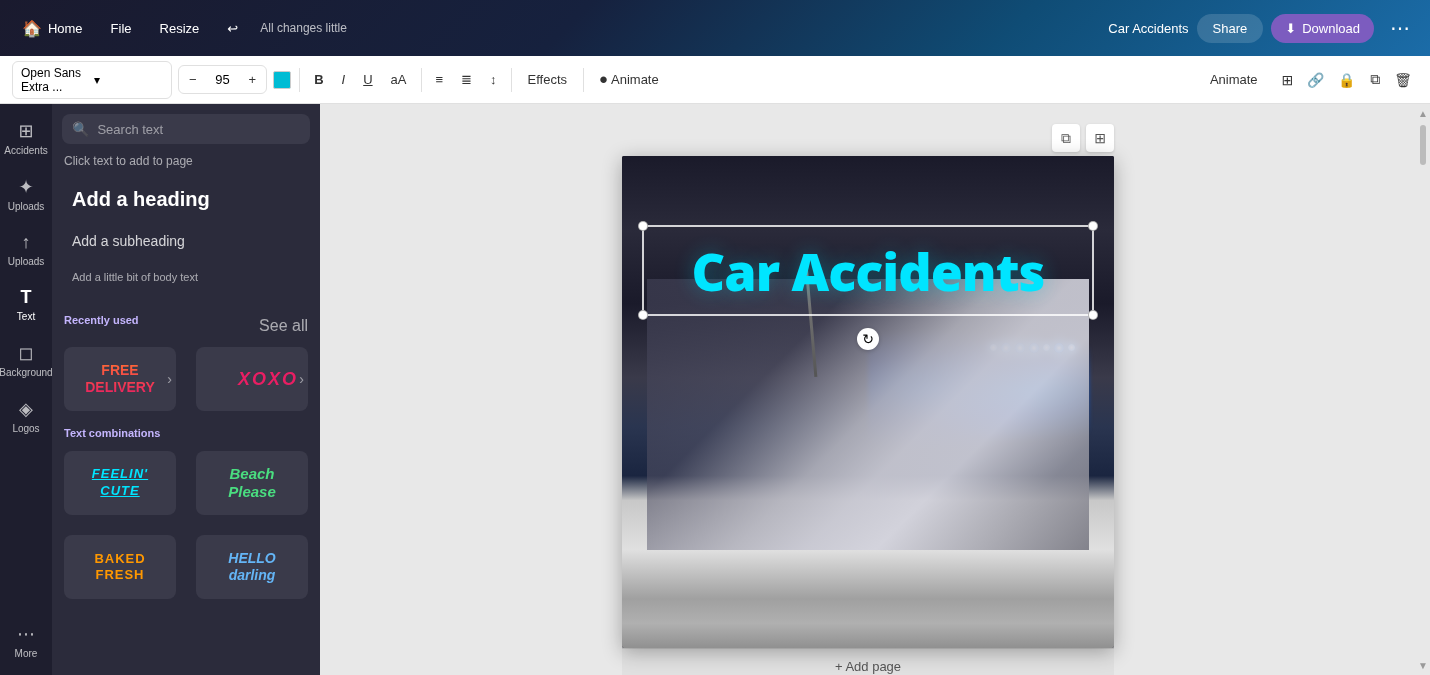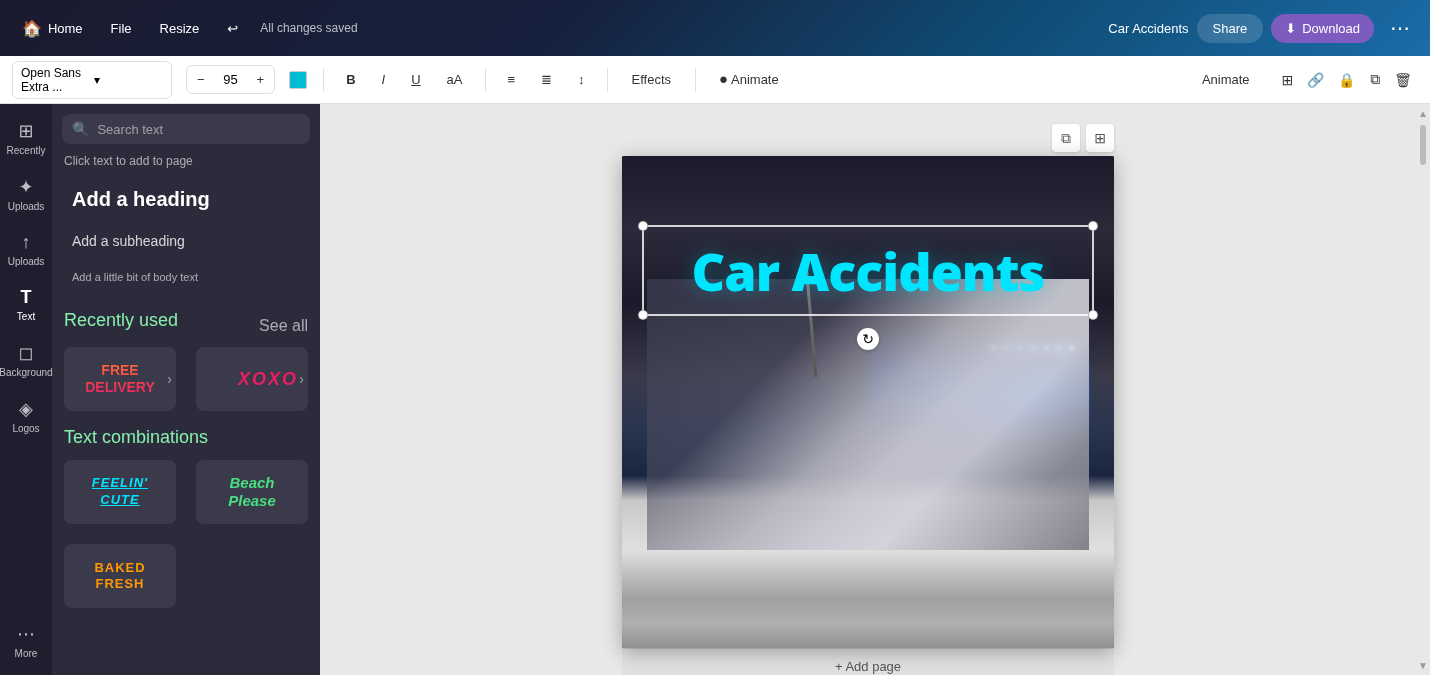--- a/index.html
+++ b/index.html
@@ -40,21 +40,21 @@
     }
 
     
     #toolbar {
       display: flex;
       align-items: center;
       height: 48px;
       background: white;
       border-bottom: 1px solid #e0e0e0;
       padding: 0 12px;
-      gap: 14px;
+      gap: 6px;
       font-size: 13px;
     }
     .font-selector {
       display: flex; align-items: center; gap: 4px;
       border: 1px solid #e0e0e0; border-radius: 6px;
       padding: 4px 8px; cursor: pointer; min-width: 160px;
       font-size: 12px;
     }
     .font-selector span { flex: 1; }
     .toolbar-sep { width: 1px; height: 24px; background: #e0e0e0; margin: 0 2px; }
@@ -139,21 +139,21 @@
     .text-option {
       padding: 10px 12px; cursor: pointer; border-radius: 6px; margin: 2px 8px;
     }
     .text-heading { font-size: 20px; font-weight: 800; color: white; }
     .text-subheading { font-size: 14px; color: rgba(255,255,255,0.8); }
     .text-body { font-size: 11px; color: rgba(255,255,255,0.6); }
     .section-header {
       display: flex; justify-content: space-between; align-items: center;
       padding: 10px 12px 6px 12px;
     }
-    .section-title { font-size: 18px; font-weight: 400; color: #86efac; }
+    .section-title { font-size: 11px; font-weight: 700; color: #c4b5fd; }
     .see-all { font-size: 16px; color: rgba(255,255,255,0.6); cursor: pointer; margin-top: 12px; }
     .font-grid {
       display: grid; grid-template-columns: 1fr 1fr; gap: 20px; padding: 6px 12px;
     }
     .font-card {
       background: #3a3a4a; border-radius: 8px; padding: 12px 8px;
       cursor: pointer; display: flex; justify-content: center; align-items: center;
       min-height: 64px; overflow: hidden; position: relative;
     }
     .font-card-next {
@@ -350,21 +350,21 @@
   </button>
   <button class="nav-btn">
     <span>File</span>
   </button>
   <button class="nav-btn">
     <span>Resize</span>
   </button>
   <button class="nav-btn">
     <span>↩</span>
   </button>
-  <span class="saved-text">All changes saved</span>
+  <span class="saved-text">All changes little</span>
 
   <div class="topbar-right">
     <span class="doc-name">Car Accidents</span>
     <button class="share-btn">Share</button>
     <button class="download-btn">
       <span>⬇</span>
       <span>Download</span>
     </button>
     <button class="more-btn">⋯</button>
   </div>
@@ -421,21 +421,21 @@
     <button class="tb-btn">⧉</button>
     <button class="tb-btn">🗑</button>
   </div>
 </div>
 
 <div id="main">
 
   <div id="sidebar">
     <div class="sidebar-item">
       <span class="si-icon">⊞</span>
-      <span>Recently</span>
+      <span>Accidents</span>
     </div>
     <div class="sidebar-item">
       <span class="si-icon">✦</span>
       <span>Uploads</span>
     </div>
     <div class="sidebar-item">
       <span class="si-icon">↑</span>
       <span>Uploads</span>
     </div>
     <div class="sidebar-item active">
@@ -496,20 +496,23 @@
 
     <div class="font-grid">
       <div class="font-card">
         <div class="feelin-cute-text">FEELIN'<br>CUTE</div>
       </div>
       <div class="font-card">
         <div class="beach-please-text">Beach<br><em>Please</em></div>
       </div>
       <div class="font-card">
         <div class="baked-fresh-text">BAKED<br>FRESH</div>
+      </div>
+      <div class="font-card">
+        <div class="hello-darling-text">HELLO<br><em>darling</em></div>
       </div>
     </div>
   </div>
 
   <div id="canvas-area">
     <div class="canvas-wrapper">
       <div class="canvas-top-icons">
         <button class="canvas-icon-btn" title="Duplicate">⧉</button>
         <button class="canvas-icon-btn" title="Expand">⊞</button>
       </div>

